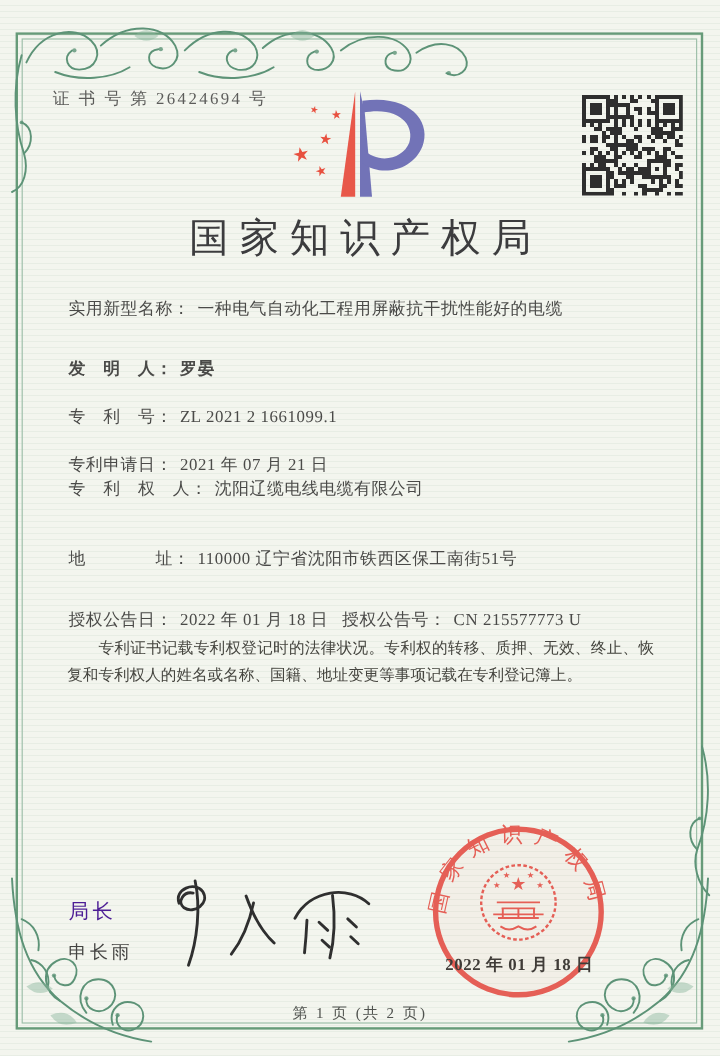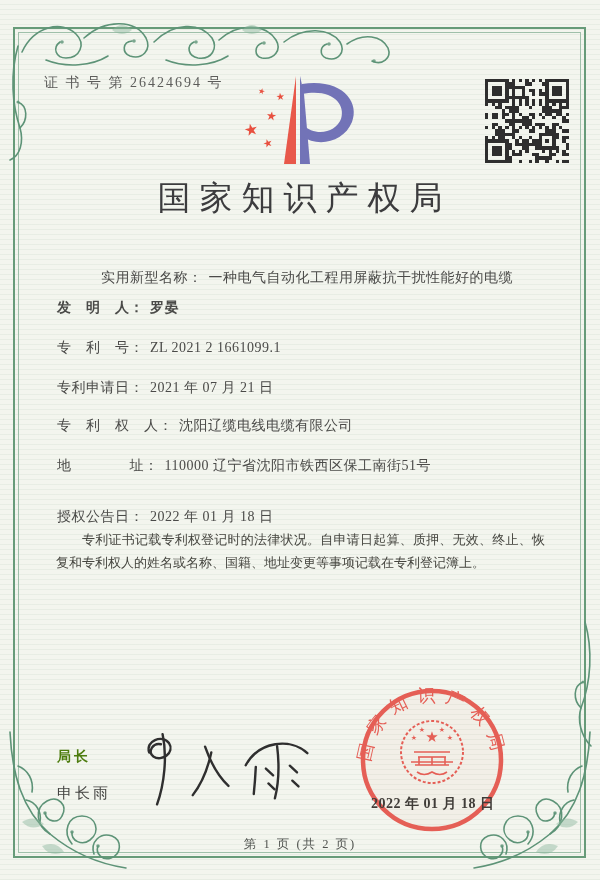--- a/index.html
+++ b/index.html
@@ -22,21 +22,21 @@
   .logo{top:74px;left:230px;width:140px;height:92px;}
   .logo .star{position:absolute;color:#e8503f;line-height:1;}
   .qr{top:79px;left:485px;width:84px;height:84px;}
   .title{top:176px;left:0;right:0;text-align:center;font-size:33px;letter-spacing:9px;text-indent:9px;color:#3c3c3e;font-weight:500;}
   .field{left:57px;font-size:14px;letter-spacing:0.5px;color:#4a4a48;white-space:nowrap;}
   .field .lbl{margin-right:6px;}
   .grant-pair2{position:absolute;left:228px;top:0;white-space:nowrap;}
   .grant-row{position:relative;}
   .paras{top:528px;left:56px;width:489px;font-size:13px;line-height:23px;text-align:justify;color:#45453f;}
   .paras p{margin:0;text-indent:2em;}
-  .sig-title{top:748px;left:57px;font-size:14px;letter-spacing:3px;color:#4d7c0f;font-weight:bold;}
+  .sig-title{top:748px;left:57px;font-size:17px;letter-spacing:3px;color:#4c1d95;}
   .sig-name{top:784px;left:57px;font-size:15px;letter-spacing:3px;color:#434341;}
   .sig-svg{top:728px;left:128px;width:195px;height:90px;}
   .seal{top:680px;left:356px;width:152px;height:172px;opacity:0.93;}
   .seal-date{top:795px;left:371px;font-size:14px;font-weight:600;letter-spacing:0.5px;color:#403c38;white-space:nowrap;}
   .footer{top:836px;left:0;right:0;text-align:center;font-size:12.5px;letter-spacing:2px;color:#4f524e;}
   .orn{position:absolute;pointer-events:none;}
   .orn path{fill:none;stroke:#5d9377;stroke-width:1.6;stroke-linecap:round;}
   .orn .fillp{fill:#8ab69c;stroke:none;opacity:.45;}
   .orn circle{fill:#5d9377;stroke:none;opacity:.8;}
   .flip{transform:scaleX(-1);}
@@ -451,44 +451,47 @@
       <rect x="15" y="24" width="1" height="1" fill="#2e2e2e"></rect>
       <rect x="18" y="24" width="1" height="1" fill="#2e2e2e"></rect>
       <rect x="21" y="24" width="1" height="1" fill="#2e2e2e"></rect>
       <rect x="23" y="24" width="1" height="1" fill="#2e2e2e"></rect>
       <rect x="24" y="24" width="1" height="1" fill="#2e2e2e"></rect>
     </svg>
 </div>
 
 <div class="abs title">国家知识产权局</div>
 
-<div class="abs field" style="top:269px;margin-left:44px;">
+<div class="abs field" style="top:249px;">
   <span class="lbl">实用新型名称：</span><span>一种电气自动化工程用屏蔽抗干扰性能好的电缆</span>
 </div>
 <div class="abs field" style="top:299px;font-weight:bold;">
   <span class="lbl">发　明　人：</span><span>罗晏</span>
 </div>
 <div class="abs field" style="top:339px;">
   <span class="lbl">专　利　号：</span><span>ZL 2021 2 1661099.1</span>
 </div>
 <div class="abs field" style="top:379px;text-align:right;">
   <span class="lbl">专利申请日：</span><span>2021 年 07 月 21 日</span>
 </div>
-<div class="abs field" style="top:417px;">
+<div class="abs field" style="top:399px;">
   <span class="lbl">专　利　权　人：</span><span>沈阳辽缆电线电缆有限公司</span>
 </div>
 <div class="abs field" style="top:457px;">
   <span class="lbl">地　　　　址：</span><span>110000 辽宁省沈阳市铁西区保工南街51号</span>
 </div>
 <div class="abs field grant-row" style="top:508px;width:489px;">
   <span class="lbl">授权公告日：</span><span>2022 年 01 月 18 日</span>
+  <span class="grant-pair2">
+    <span class="lbl">授权公告号：</span><span>CN 215577773 U</span>
+  </span>
 </div>
 
 <div class="abs paras">
-  <p>专利证书记载专利权登记时的法律状况。自申请日起算、质押、无效、终止、恢复和专利权人的姓名或名称、国籍、地址变更等事项记载在专利登记簿上。</p>
+  <p>专利证书记载专利权登记时的法律状况。专利权的转移、质押、无效、终止、恢复和专利权人的姓名或名称、国籍、地址变更等事项记载在专利登记簿上。</p>
 </div>
 
 <div class="abs sig-title">局长</div>
 <div class="abs sig-name">申长雨</div>
 <svg class="abs sig-svg" viewBox="0 0 195 90">
   <g fill="none" stroke="#2f2f2f" stroke-width="2.4" stroke-linecap="round" transform="rotate(-2 97 45)">
     <path d="M22,22 C18,10 36,4 42,13 C48,23 34,32 26,26 C20,21 26,12 34,14"></path>
     <path d="M36,4 C40,26 36,54 28,74"></path>
     <path d="M84,24 C80,40 74,54 64,66"></path>
     <path d="M78,18 C83,34 90,48 100,58"></path>

